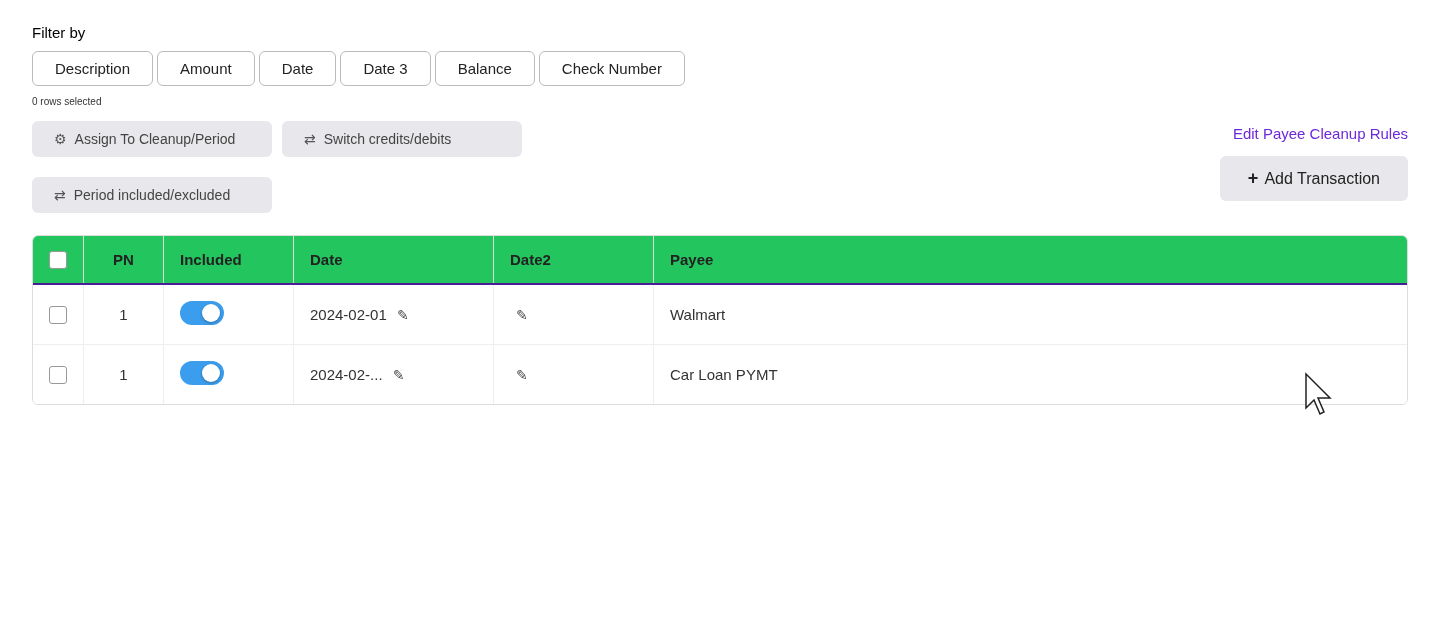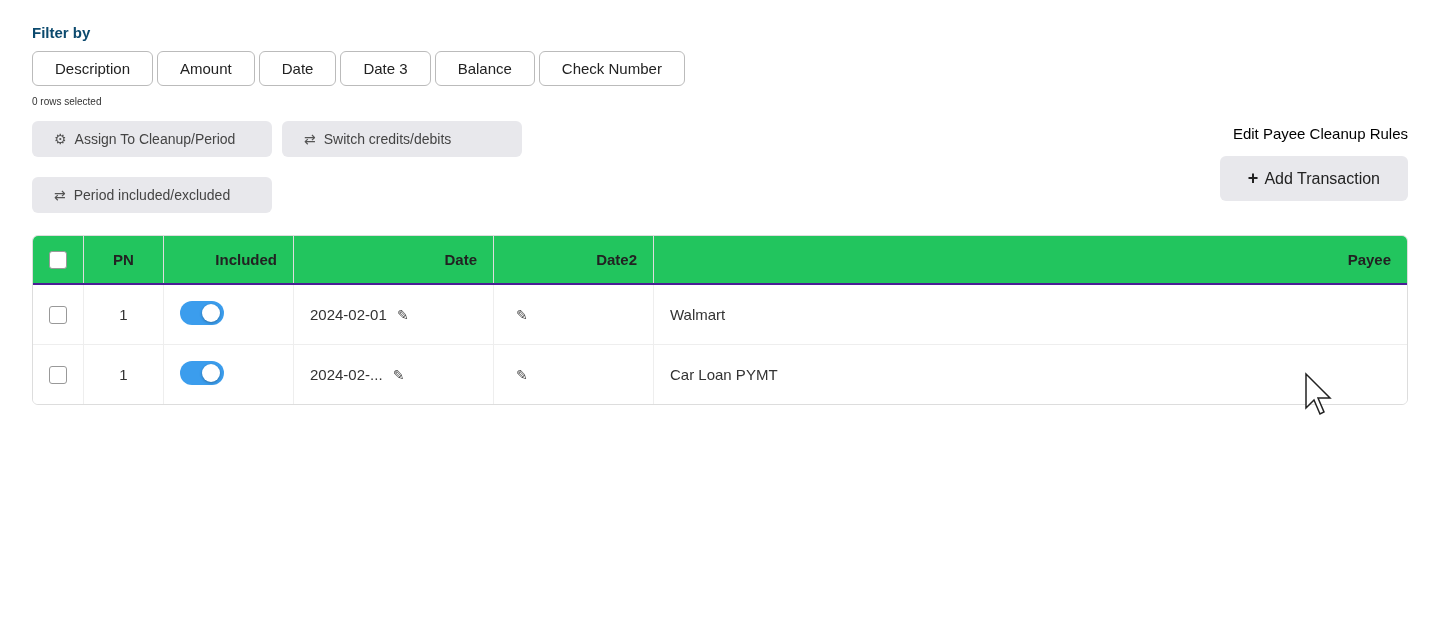--- a/index.html
+++ b/index.html
@@ -11,23 +11,23 @@
     }
     .container {
       padding: 24px 32px;
       max-width: 1440px;
     }
     .filter-section {
       margin-bottom: 12px;
     }
     .filter-label {
       font-size: 15px;
-      color: #0c4a6e;
+      color: #000000;
       margin-bottom: 10px;
-      font-weight: 700;
+      font-weight: 400;
     }
     .filter-buttons {
       display: flex;
       gap: 4px;
       flex-wrap: wrap;
       margin-bottom: 10px;
     }
     .filter-btn {
       border: 1.5px solid #bbb;
       background: #fff;
@@ -70,21 +70,21 @@
       min-width: 240px;
     }
     .action-right {
       margin-left: auto;
       display: flex;
       flex-direction: column;
       align-items: flex-end;
       gap: 10px;
     }
     .edit-payee-link {
-      color: #000000;
+      color: #6d28d9;
       font-size: 15px;
       text-decoration: none;
       cursor: pointer;
       font-weight: 500;
       padding: 4px 0;
     }
     .add-transaction-btn {
       background: #e8e8ec;
       border: none;
       border-radius: 6px;
@@ -107,21 +107,21 @@
     table {
       width: 100%;
       border-collapse: collapse;
       background: #fff;
     }
     thead tr {
       background: #22c55e;
       border-bottom: 2px solid #4c1d95;
     }
     th {
-      text-align: right;
+      text-align: left;
       padding: 14px 16px;
       font-size: 15px;
       font-weight: 600;
       color: #222;
       border-right: 1.5px solid #ddd;
     }
     th:last-child { border-right: none; }
     td {
       padding: 16px 16px;
       font-size: 15px;

